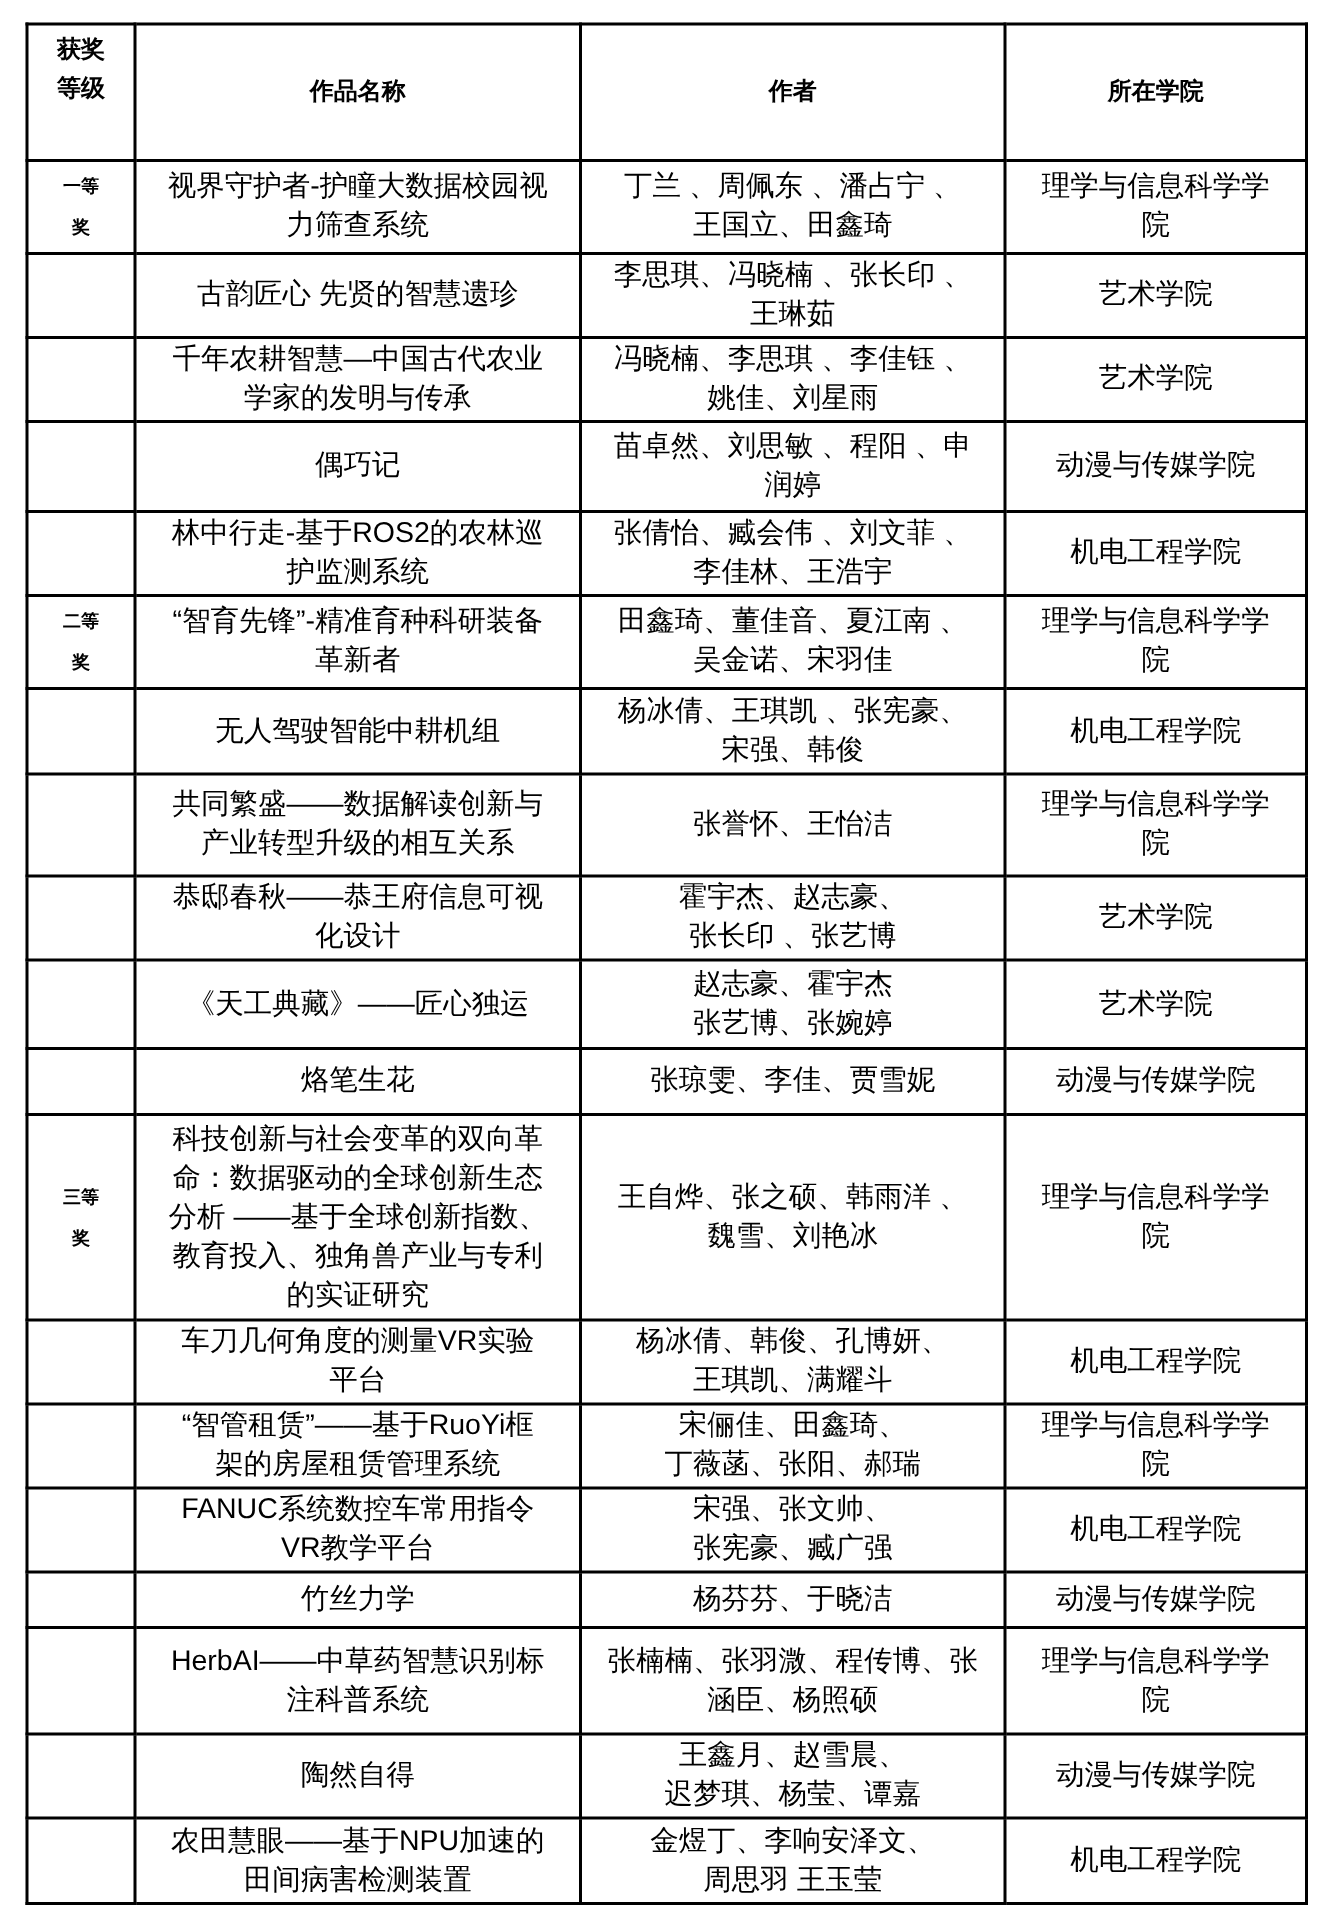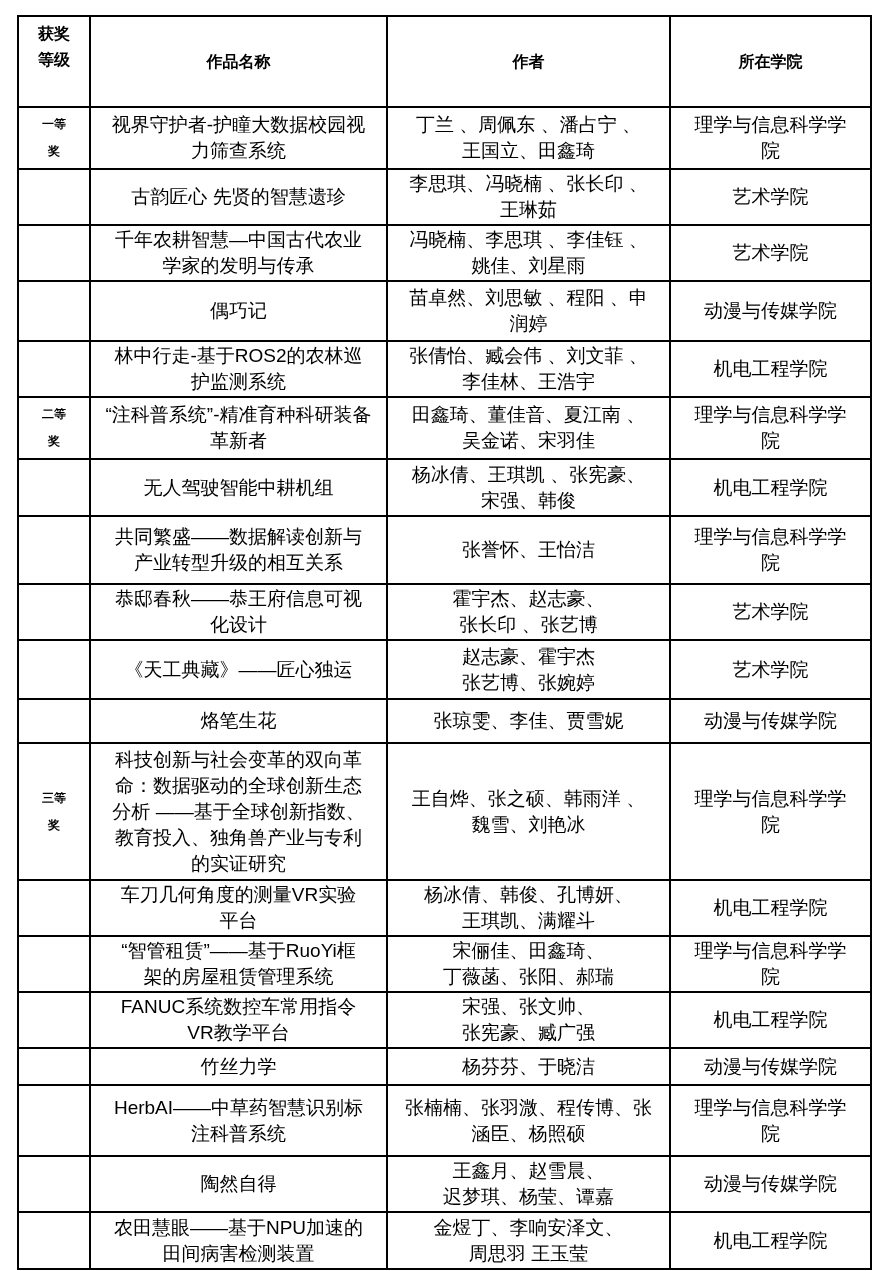--- a/index.html
+++ b/index.html
@@ -106,21 +106,21 @@
           <td class="award-cell"></td>
           <td class="name-cell">林中行走-基于ROS2的农林巡
 护监测系统</td>
           <td class="authors-cell-c">张倩怡、臧会伟 、刘文菲 、
 李佳林、王浩宇</td>
           <td class="college-cell-c">机电工程学院</td>
         </tr>
         <tr style="height: 62px;">
           <td class="award-cell">二等
 奖</td>
-          <td class="name-cell">“注科普系统”-精准育种科研装备
+          <td class="name-cell">“智育先锋”-精准育种科研装备
 革新者</td>
           <td class="authors-cell-c">田鑫琦、董佳音、夏江南 、
 吴金诺、宋羽佳</td>
           <td class="college-cell-c">理学与信息科学学
 院</td>
         </tr>
         <tr style="height: 57px; border-radius: 24px;">
           <td class="award-cell"></td>
           <td class="name-cell">无人驾驶智能中耕机组</td>
           <td class="authors-cell-c">杨冰倩、王琪凯 、张宪豪、

